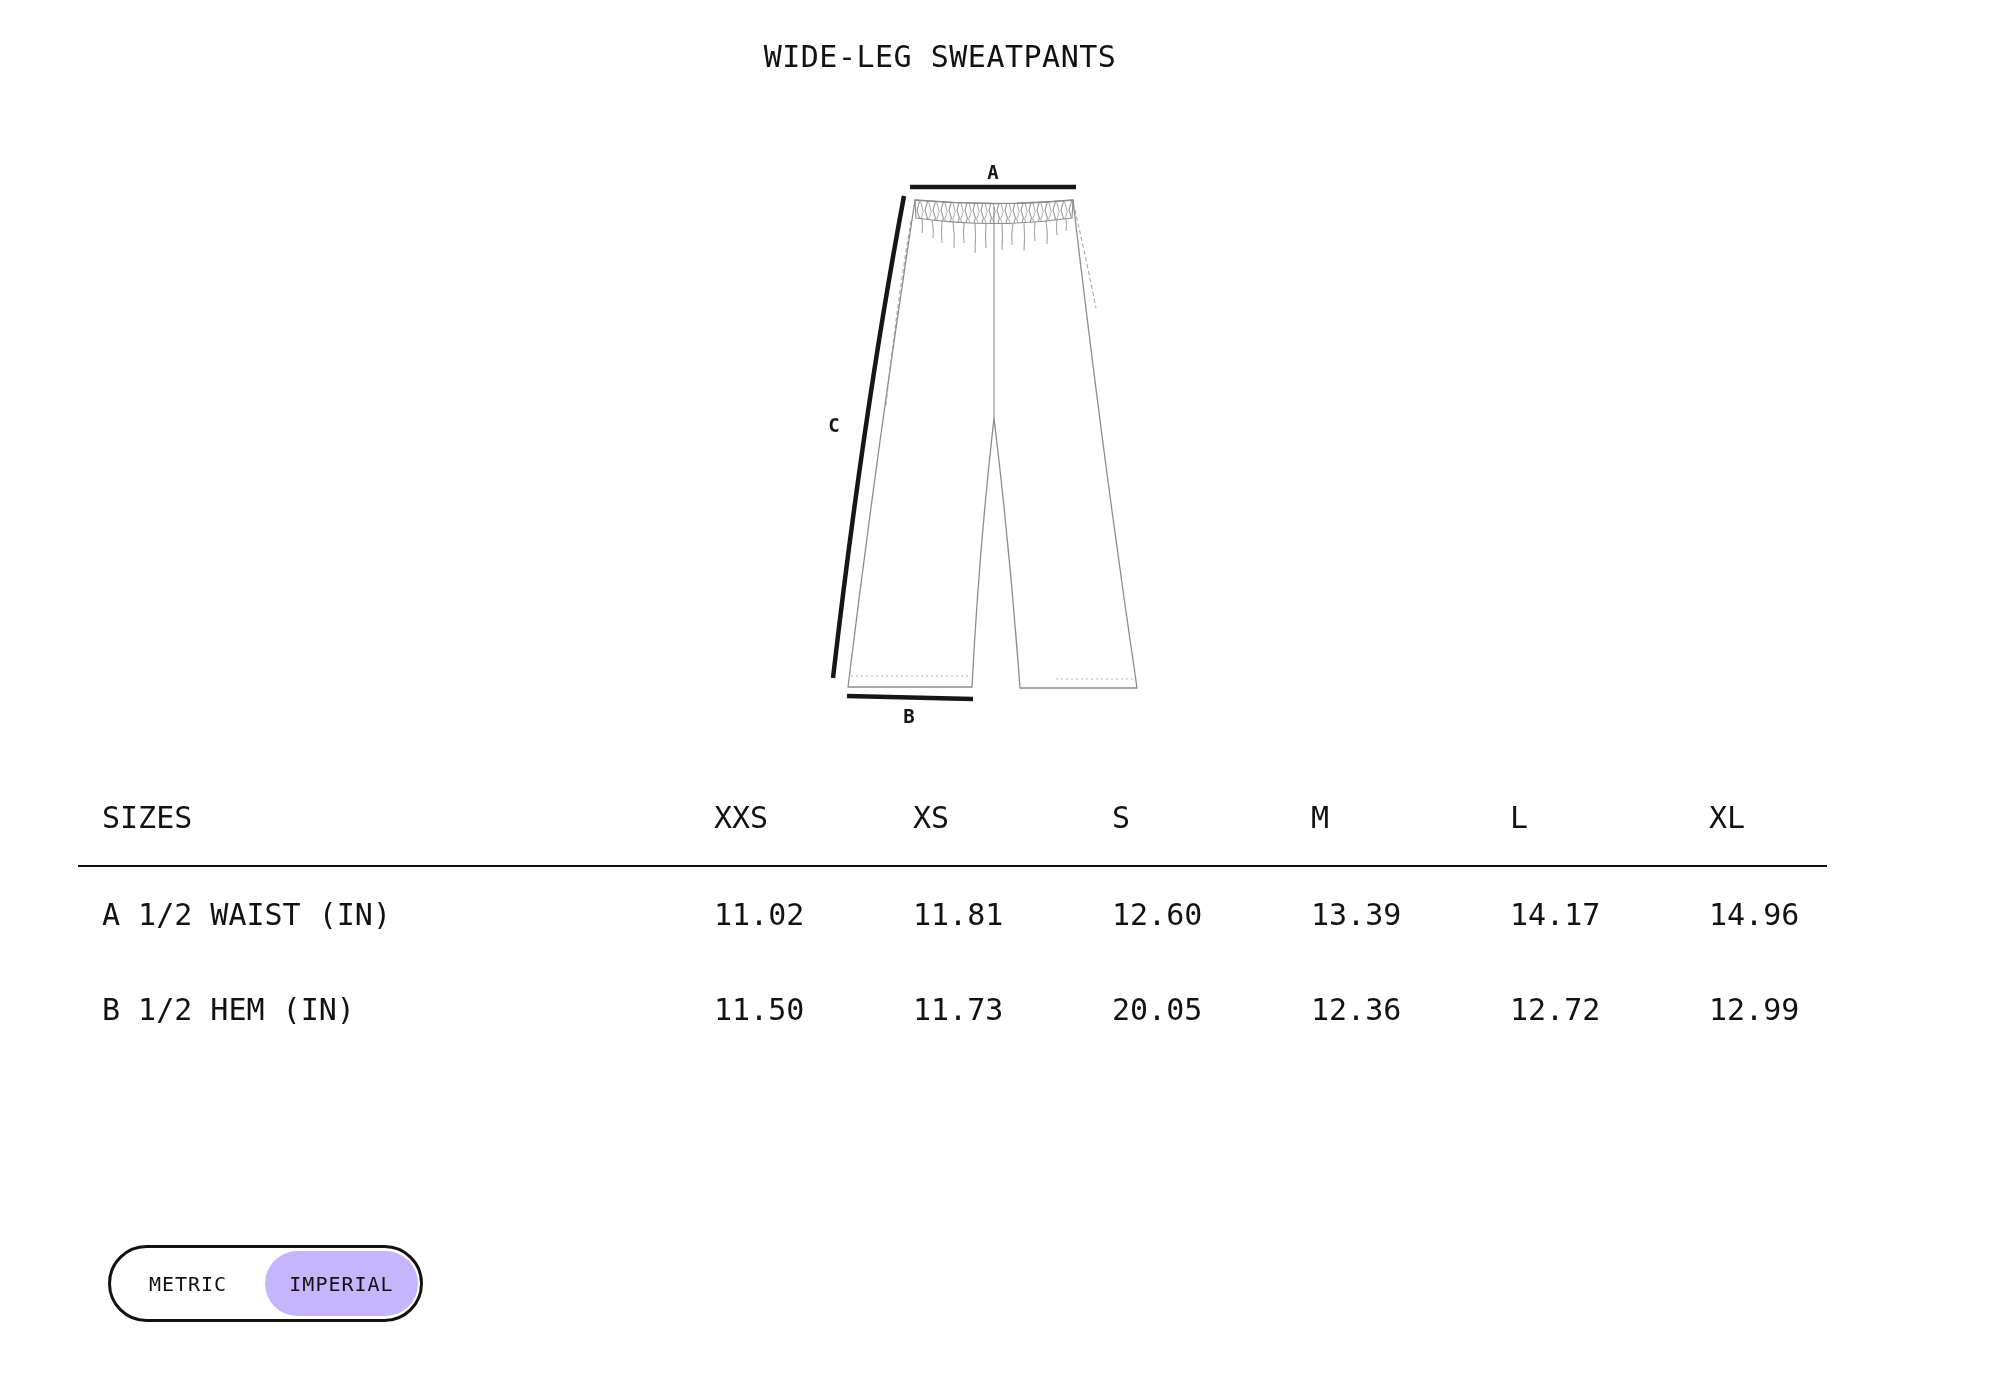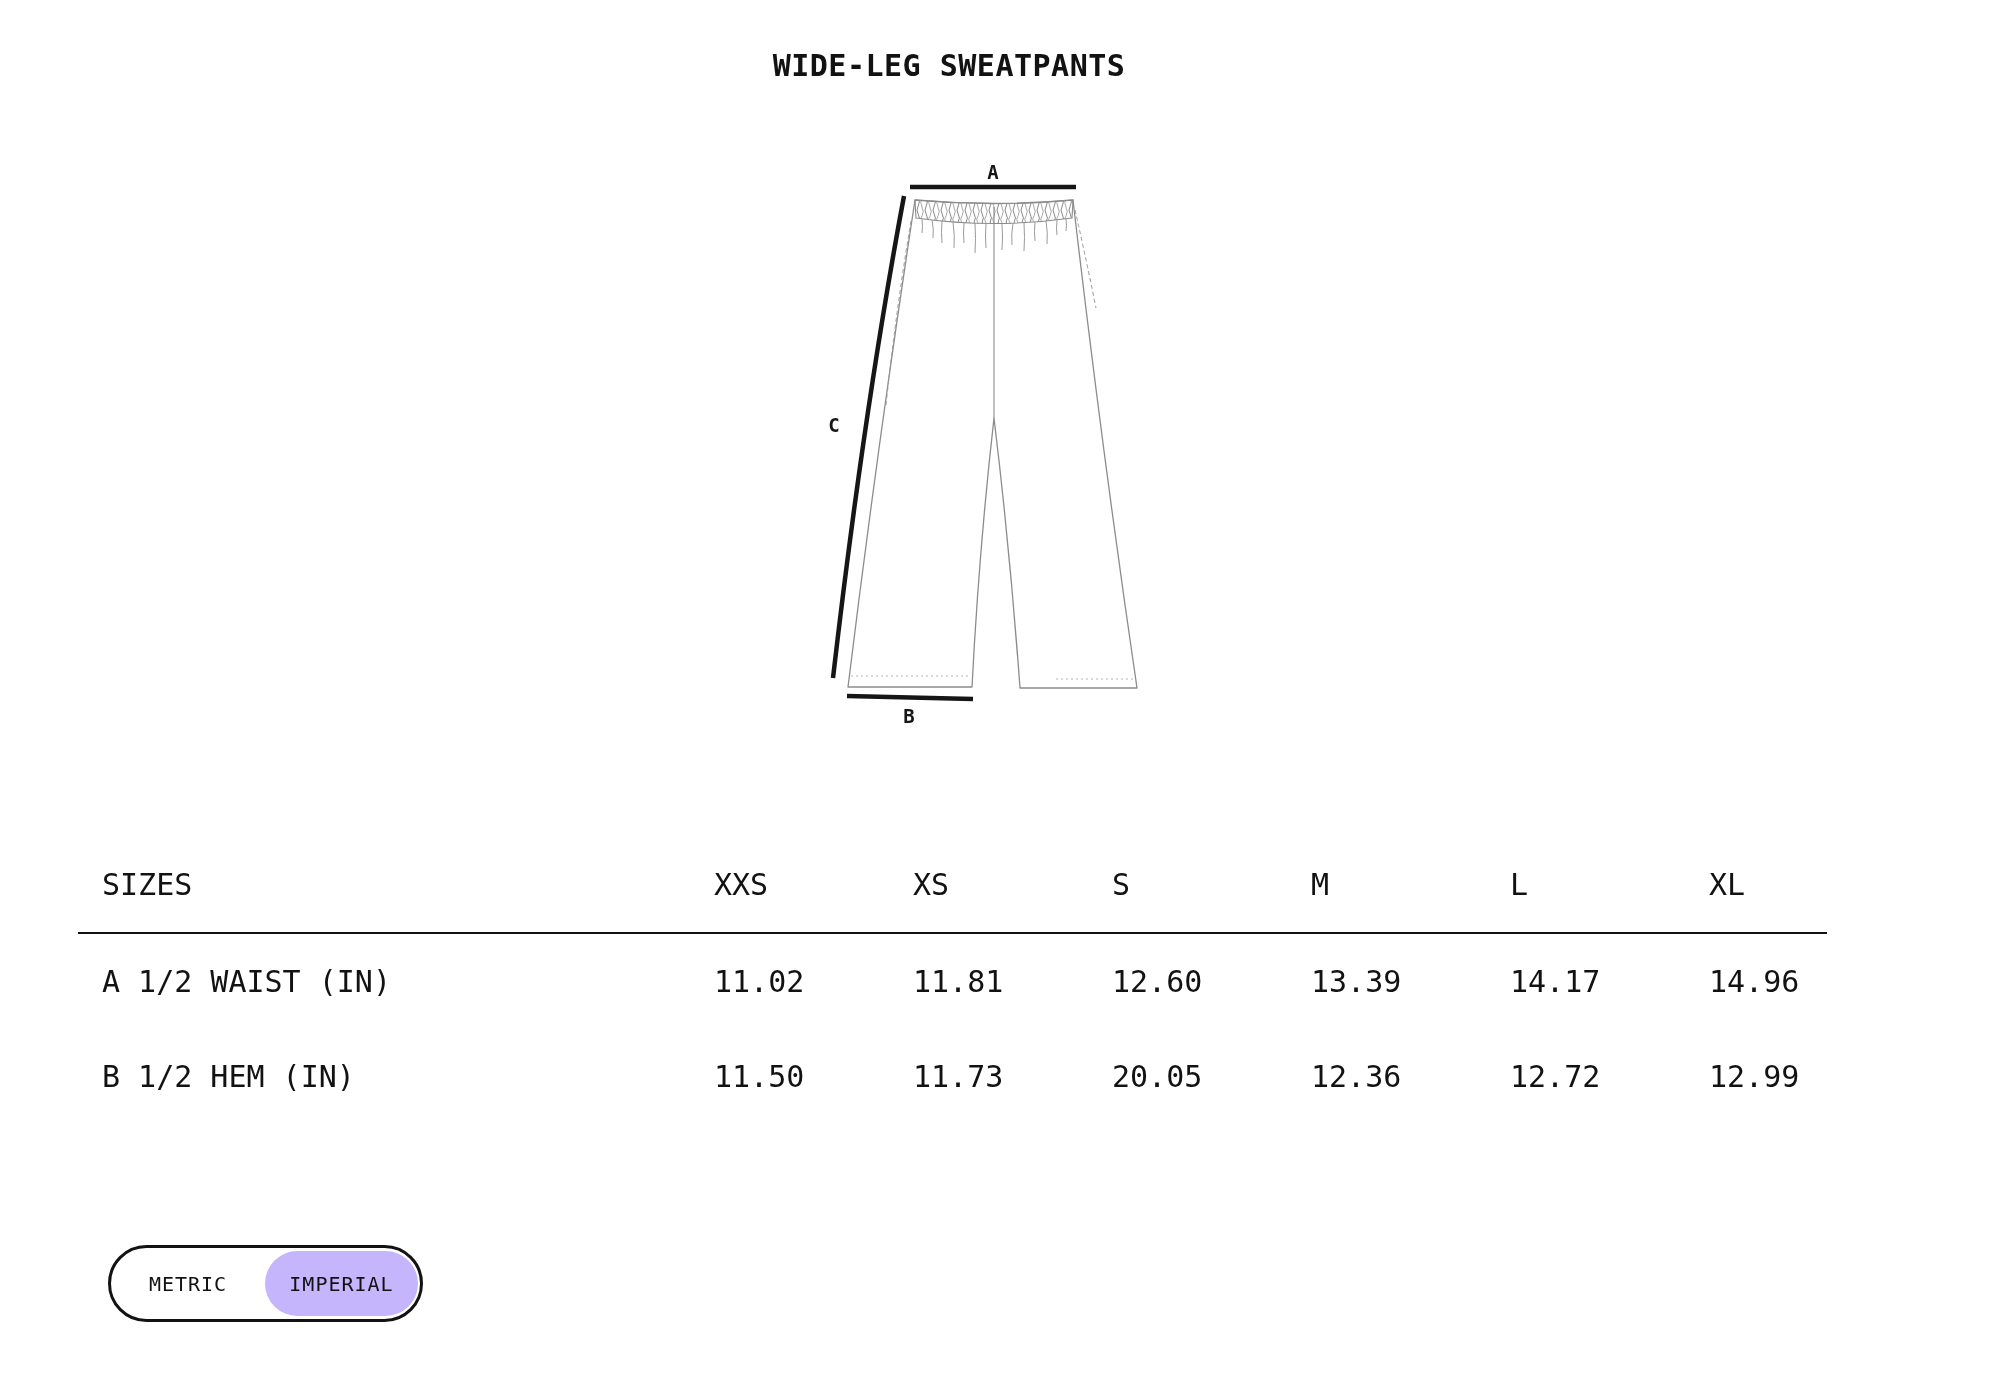--- a/index.html
+++ b/index.html
@@ -3,26 +3,26 @@
 <meta charset="utf-8">
 <style>
   html,body{margin:0;padding:0;}
   body{
     width:2002px;height:1388px;position:relative;overflow:hidden;
     background:#ffffff;color:#121212;
     font-family:"DejaVu Sans Mono","Liberation Mono",monospace;
   }
   .title{
     position:absolute;top:36px;left:937px;transform:translateX(-50%);
-    font-size:30px;font-weight:bold;letter-spacing:.5px;margin:12px;white-space:nowrap;
+    font-size:30px;font-weight:normal;letter-spacing:.5px;margin:3px;white-space:nowrap;
   }
   .pants-svg{position:absolute;left:820px;top:160px;width:340px;height:620px;}
   .measure-label{font:bold 19px "DejaVu Sans Mono","Liberation Mono",monospace;fill:#161616;}
 
-  .size-table{position:absolute;left:78px;top:864px;width:1749px;font-size:30px;}
+  .size-table{position:absolute;left:78px;top:797px;width:1749px;font-size:30px;}
   .trow{display:grid;grid-template-columns:636px 199px 199px 199px 199px 199px 1fr;}
   .thead{height:68px;border-bottom:2px solid #121212;}
   .thead .cell{padding-top:6px;line-height:30px;}
   .drow{height:95px;align-items:center;}
   .cell{white-space:nowrap;}
   .cell.label{padding-left:24px;}
 
   .toggle{
     position:absolute;left:108px;top:1245px;width:315px;height:77px;
     border:3px solid #121212;border-radius:40px;box-sizing:border-box;

